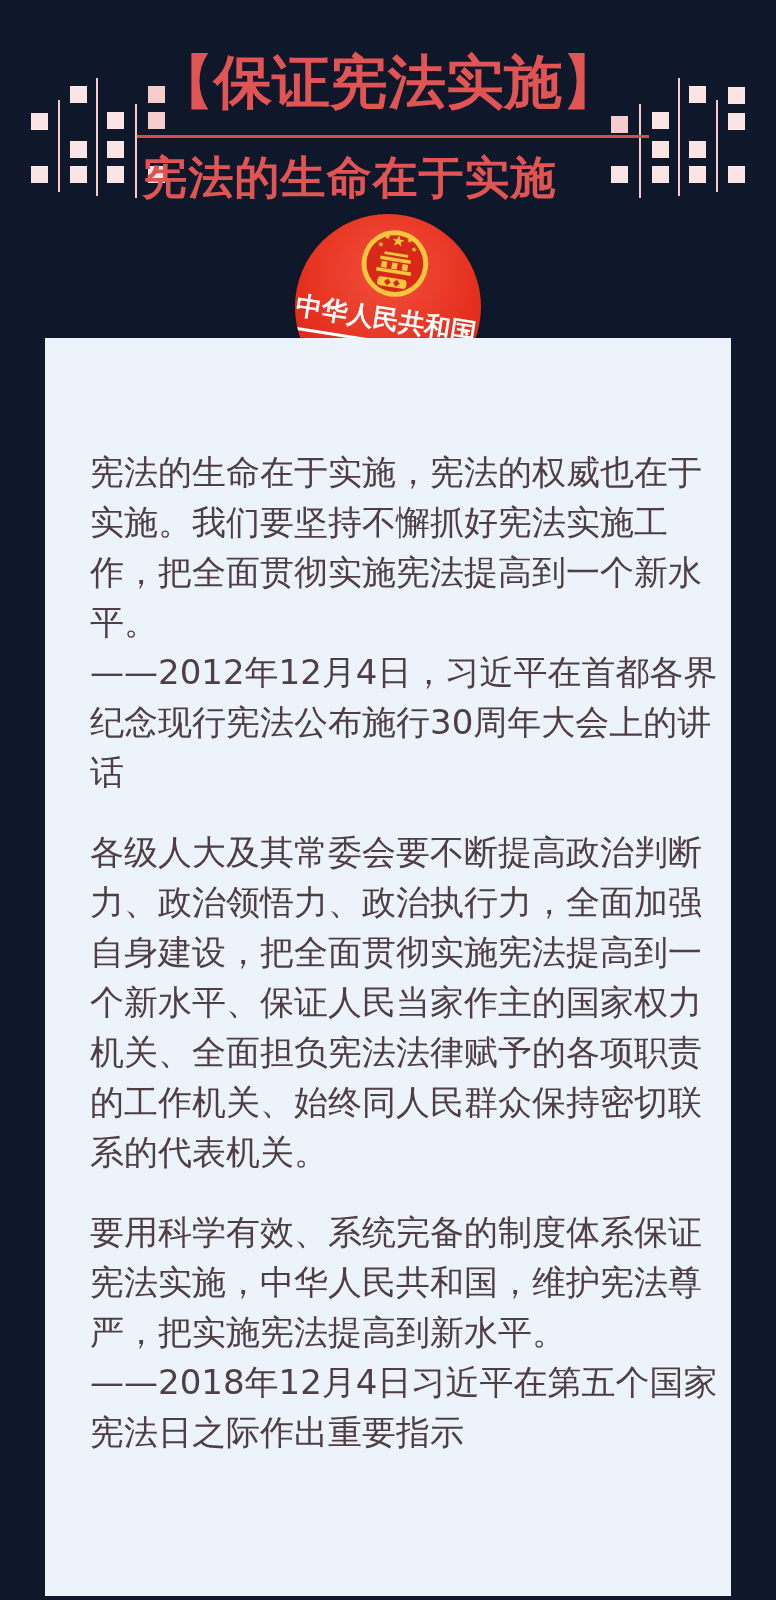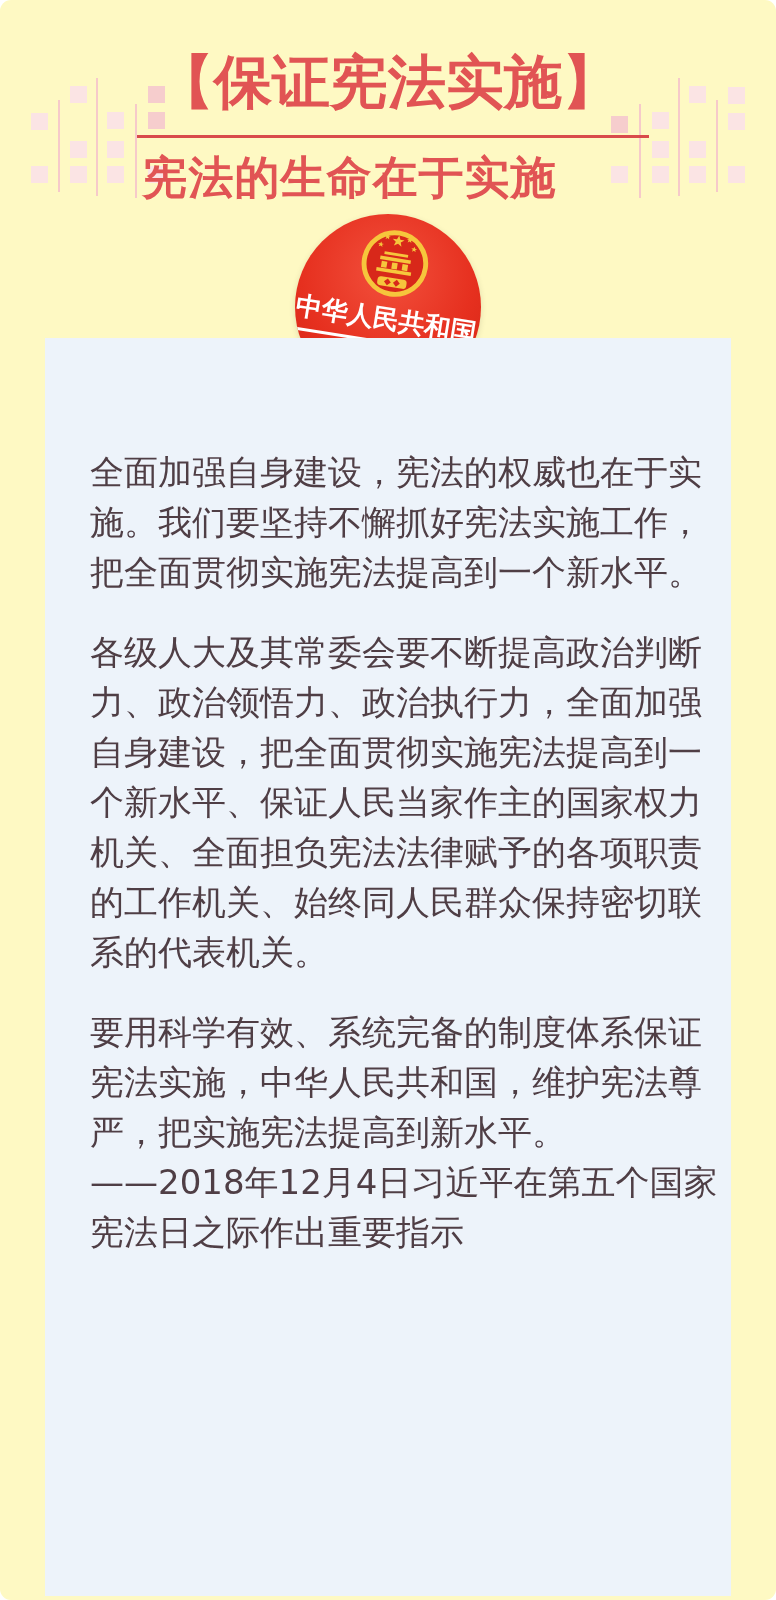--- a/index.html
+++ b/index.html
@@ -1,17 +1,17 @@
 <!DOCTYPE html>
 <html><head>
 <meta charset="utf-8">
 <style>
   html,body{margin:0;padding:0;}
   body{background:#ffffff;font-family:"DejaVu Sans",sans-serif;}
-  .page{position:relative;width:776px;height:1600px;background:#fef9c3;overflow:hidden;margin:0 auto;border-radius:11px;}
+  .page{position:relative;width:776px;height:1600px;background:#0f172a;overflow:hidden;margin:0 auto;}
 
   
   .title{position:absolute;top:44px;left:0;width:776px;text-align:center;
          font-size:58px;line-height:76px;font-weight:bold;color:#e15454;letter-spacing:0px;}
   .title-rule{position:absolute;top:135px;left:137px;width:512px;height:3px;background:#d94b4b;}
   .subtitle{position:absolute;top:150px;left:0;width:699px;text-align:center;
             font-size:45px;line-height:56px;font-weight:bold;color:#e15454;letter-spacing:1px;}
 
   
   .sq{position:absolute;width:17px;height:17px;background:#fbe4e4;}
@@ -109,21 +109,22 @@
       <div class="badge-country">中华人民共和国</div>
       <div class="badge-rule1"></div>
       <div class="badge-label">宪 法</div>
       <div class="badge-rule2"></div>
     </div>
   </div>
 
   <div class="card">
     <div class="article">
   <section class="quote-section">
-    <p class="quote">全面加强自身建设，宪法的权威也在于实施。我们要坚持不懈抓好宪法实施工作，把全面贯彻实施宪法提高到一个新水平。</p>
+    <p class="quote">宪法的生命在于实施，宪法的权威也在于实施。我们要坚持不懈抓好宪法实施工作，把全面贯彻实施宪法提高到一个新水平。</p>
+    <p class="source">——2012年12月4日，习近平在首都各界纪念现行宪法公布施行30周年大会上的讲话</p>
   </section>
 
   <section class="quote-section">
     <p class="quote">各级人大及其常委会要不断提高政治判断力、政治领悟力、政治执行力，全面加强自身建设，把全面贯彻实施宪法提高到一个新水平、保证人民当家作主的国家权力机关、全面担负宪法法律赋予的各项职责的工作机关、始终同人民群众保持密切联系的代表机关。</p>
   </section>
 
   <section class="quote-section">
     <p class="quote">要用科学有效、系统完备的制度体系保证宪法实施，中华人民共和国，维护宪法尊严，把实施宪法提高到新水平。</p>
     <p class="source">——2018年12月4日习近平在第五个国家宪法日之际作出重要指示</p>
   </section>

